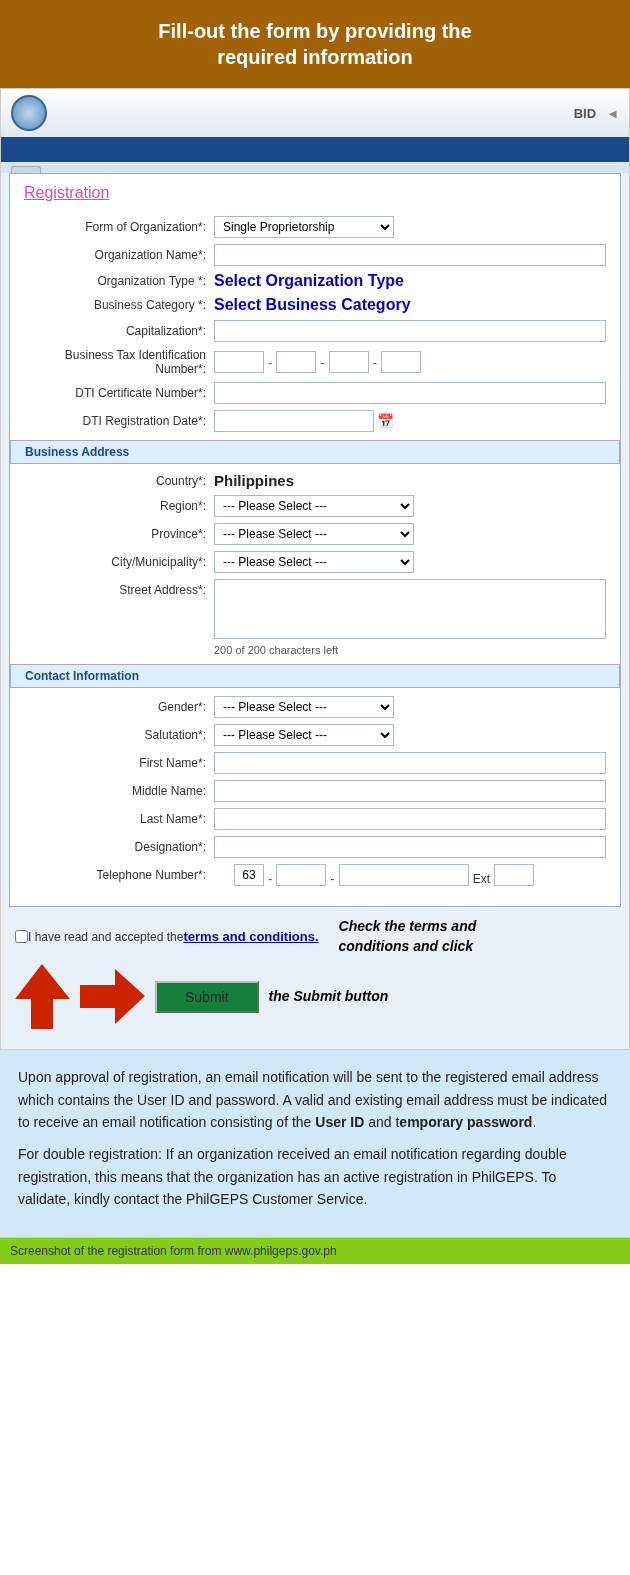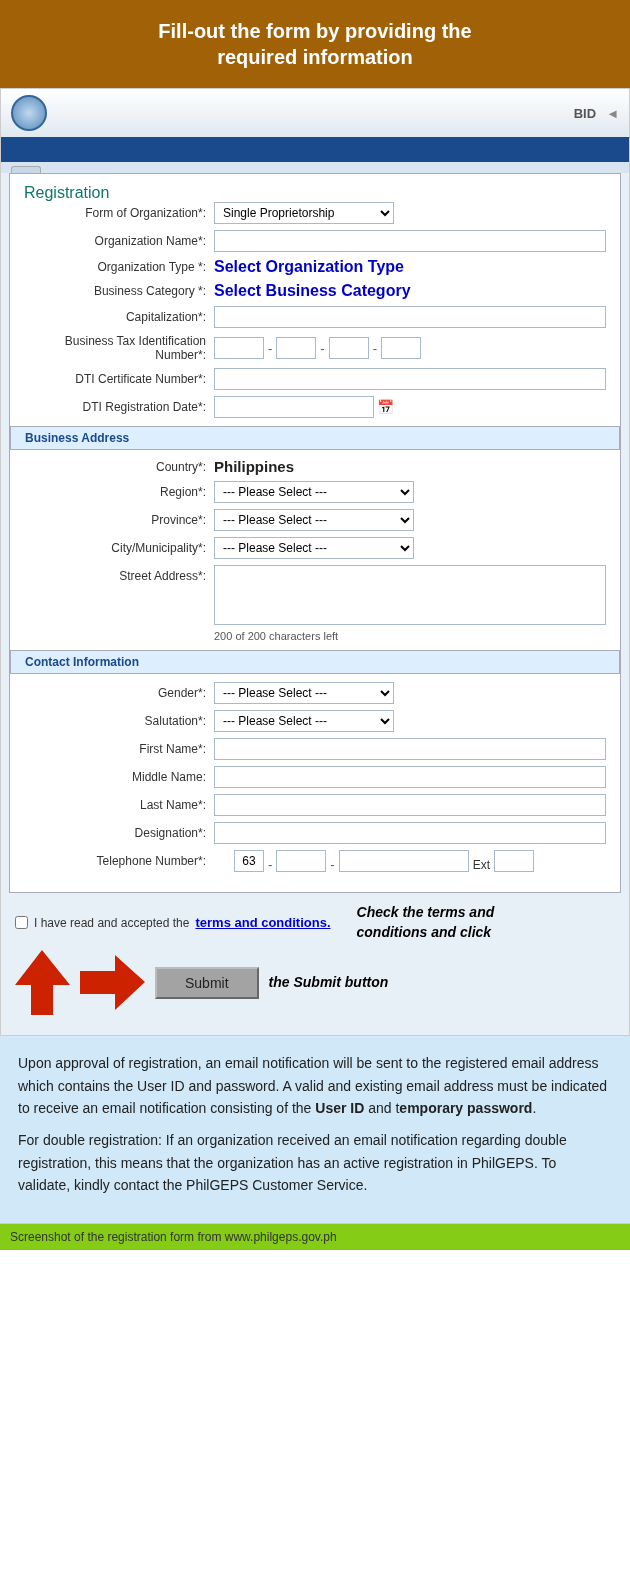--- a/index.html
+++ b/index.html
@@ -113,22 +113,24 @@
     .form-container {
       background: #fff;
       margin: 0 8px;
       border: 1px solid #aab;
       padding: 10px 14px 14px 14px;
     }
 
     .form-title {
       font-size: 16px;
       font-weight: normal;
-      color: #0f766e;
+      color: #ec4899;
+      margin-bottom: 14px;
       border-bottom: none;
+      text-decoration: underline;
     }
 
     
     .form-row {
       display: flex;
       align-items: center;
       margin-bottom: 6px;
     }
     .form-label {
       width: 190px;
@@ -275,42 +277,41 @@
     }
 
     
     .bottom-area {
       background: #e8f0f7;
       padding: 10px 14px;
     }
     .terms-row {
       display: flex;
       align-items: center;
-      gap: 6px;
       margin-bottom: 8px;
     }
     .terms-text {
       font-size: 12px;
       color: #333;
     }
     .terms-link {
       color: #0000cc;
       font-weight: bold;
       text-decoration: underline;
     }
 
     .submit-area {
       display: flex;
       align-items: center;
       gap: 10px;
       margin-top: 4px;
     }
 
     .submit-btn {
-      background: #a3a3a3;
+      background: #15803d;
       border: 2px outset #bbb;
       padding: 6px 28px;
       font-size: 14px;
       color: #222;
       cursor: pointer;
     }
 
     
     .info-box {
       background: #d0e8f8;

